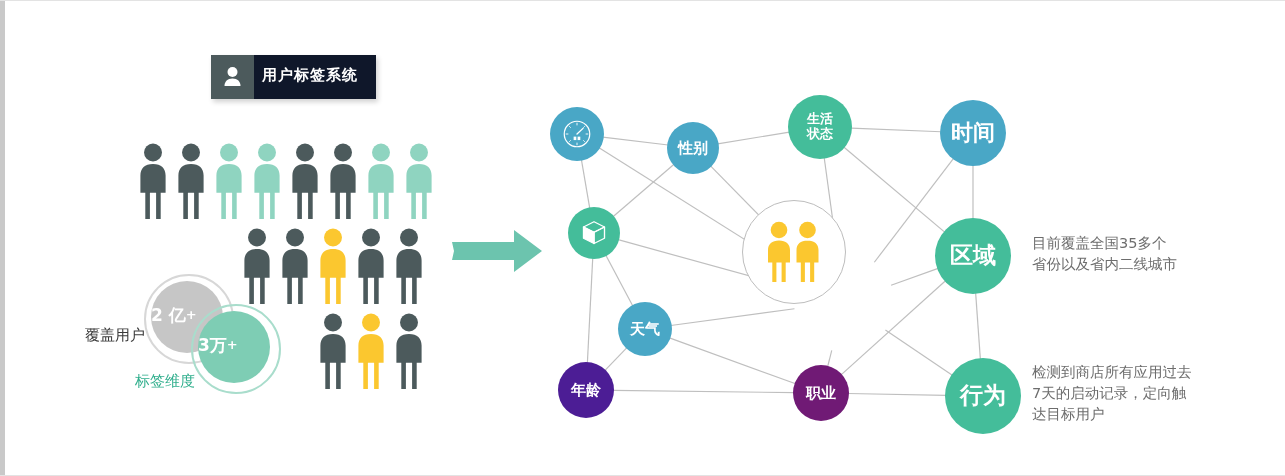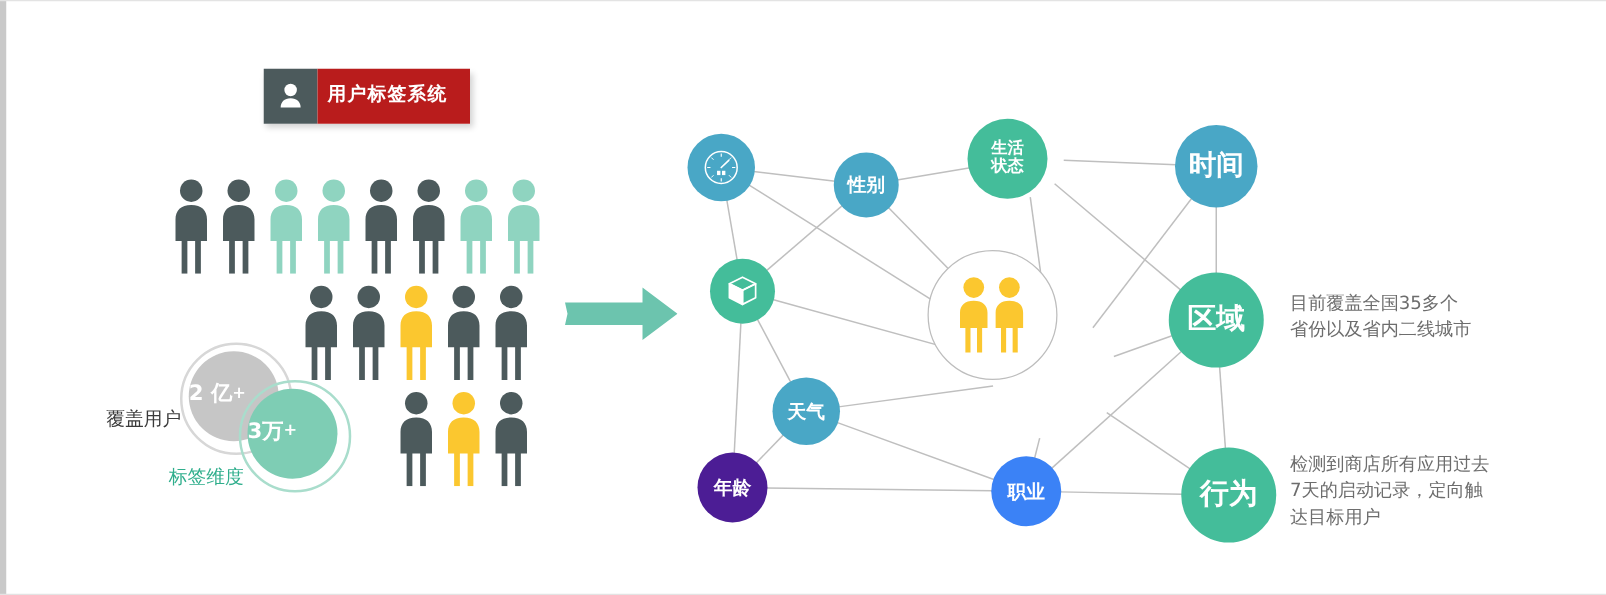--- a/index.html
+++ b/index.html
@@ -9,21 +9,21 @@
   }
   #root{position:absolute;left:0;top:0;width:1285px;height:476px;background:#fff;}
   .edge-left{position:absolute;left:0;top:0;width:5px;height:476px;background:#c9c9c9;}
   .edge-top{position:absolute;left:0;top:0;width:1285px;height:1px;background:#e3e3e3;}
   .edge-bottom{position:absolute;left:0;bottom:0;width:1285px;height:1px;background:#e3e3e3;}
 
   
   #badge{position:absolute;left:211px;top:55px;height:44px;display:flex;align-items:stretch;
          box-shadow:2px 3px 5px rgba(0,0,0,.18);}
   #badge .icon-box{width:43px;background:#4c5a5c;display:flex;align-items:center;justify-content:center;}
-  #badge .label-box{padding:0 18px 4px 8px;background:#b91c1c;display:flex;align-items:center;}
+  #badge .label-box{padding:0 18px 4px 8px;background:#0f172a;display:flex;align-items:center;}
   #badge .label-box span{color:#ffffff;font-size:15px;font-weight:bold;letter-spacing:1px;}
 
   
   .person{position:absolute;}
 
   
   #stats{position:absolute;left:140px;top:272px;width:190px;height:120px;}
   .stat-ring{position:absolute;border-radius:50%;}
   .stat-core{position:absolute;border-radius:50%;display:flex;align-items:flex-start;justify-content:flex-start;}
   .stat-val{font-size:17px;font-weight:bold;color:#ffffff;line-height:1;}
@@ -207,31 +207,31 @@
         <div class="node icononly" style="left: 38px; top: 127px; width: 52px; height: 52px; background: rgb(68, 189, 154);">
           <span style="line-height: 0;"><svg width="30" height="30" viewBox="0 0 40 40" aria-hidden="true">
               <polygon points="6,12 20,5 34,12 20,19" fill="none" stroke="#ffffff" stroke-width="1.8" stroke-linejoin="round"></polygon>
               <polygon points="6,12 20,19 20,34 6,27" fill="#ffffff" stroke="#ffffff" stroke-width="1.8" stroke-linejoin="round"></polygon>
               <polygon points="34,12 20,19 20,34 34,27" fill="none" stroke="#ffffff" stroke-width="1.8" stroke-linejoin="round"></polygon>
             </svg></span>
         </div>
         <div class="node" style="left: 137px; top: 42px; width: 52px; height: 52px; background: rgb(73, 167, 198); font-size: 15px;">
           <span style="white-space: pre-line; text-align: center;">性别</span>
         </div>
-        <div class="node" style="left: 244px; top: 15px; width: 64px; height: 64px; background: rgb(68, 189, 154); font-size: 13px;">
+        <div class="node" style="left: 258px; top: 15px; width: 64px; height: 64px; background: rgb(68, 189, 154); font-size: 13px;">
           <span style="white-space: pre-line;">生活
 状态</span>
         </div>
         <div class="node" style="left: 88px; top: 222px; width: 54px; height: 54px; background: rgb(73, 167, 198); font-size: 15px;">
           <span style="white-space: pre-line;">天气</span>
         </div>
         <div class="node" style="left: 28px; top: 282px; width: 56px; height: 56px; background: #4c1d95; font-size: 15px;">
           <span style="white-space: pre-line;">年龄</span>
         </div>
-        <div class="node" style="left: 263px; top: 285px; width: 56px; height: 56px; background: #3b82f6; font-size: 15px;">
+        <div class="node" style="left: 263px; top: 285px; width: 56px; height: 56px; background: #701a75; font-size: 15px;">
           <span style="white-space: pre-line;">职业</span>
         </div>
         <div class="node" style="left: 410px; top: 20px; width: 66px; height: 66px; background: rgb(73, 167, 198); font-size: 22px;">
           <span style="white-space: pre-line;">时间</span>
         </div>
         <div class="node" style="left: 405px; top: 138px; width: 76px; height: 76px; background: rgb(68, 189, 154); font-size: 23px;">
           <span style="white-space: pre-line;">区域</span>
         </div>
         <div class="node" style="left: 415px; top: 278px; width: 76px; height: 76px; background: rgb(68, 189, 154); font-size: 23px;">
           <span style="white-space: pre-line;">行为</span>

